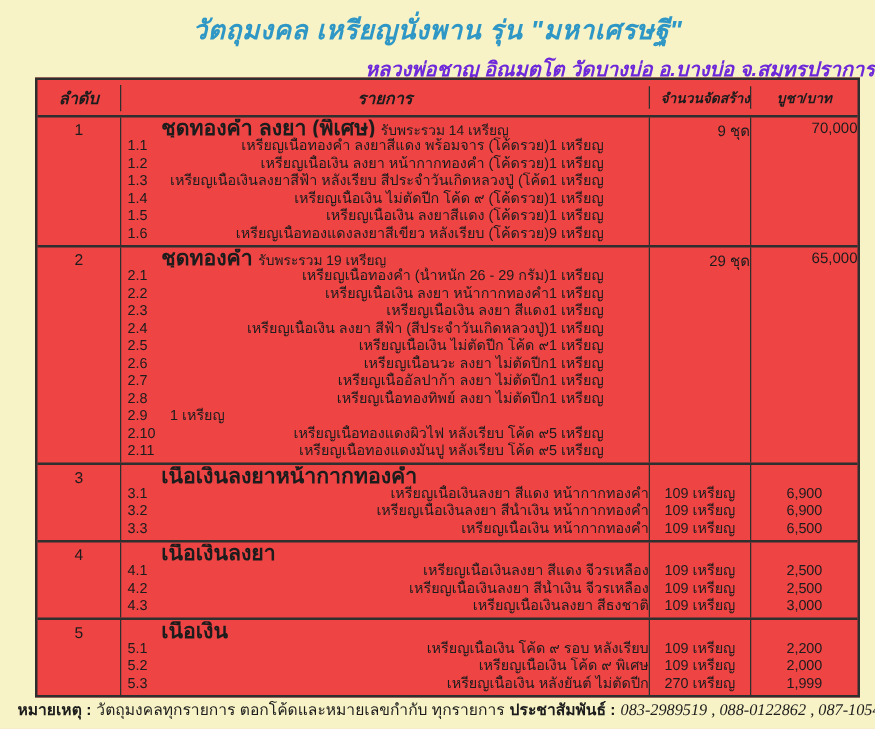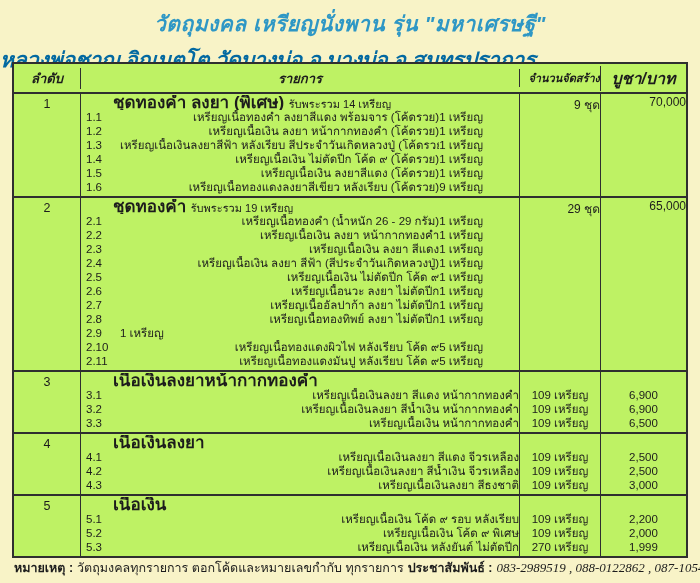--- a/index.html
+++ b/index.html
@@ -15,50 +15,50 @@
     padding-top:7px;
     text-align:center;
     color:#2e97c5;
     font-size:21px;
     font-weight:bold;
     font-style:italic;
     letter-spacing:.5px;
   }
   .title2{
     margin-top:3px;
-    text-align:left;
-    color:#0369a1;
-    font-size:21px;
+    text-align:right;
+    color:#6d28d9;
+    font-size:16px;
     font-weight:bold;
     font-style:italic;
   }
   .tbl{
     position:absolute;
-    left:12px;right:12px;top:62px;
+    left:28px;right:12px;top:62px;
     border:2px solid #2f2f2f;
-    background:#bef264;
+    background:#ef4444;
   }
   .thead{
     display:flex;
     height:28px;
     border-bottom:2px solid #2f2f2f;
     align-items:center;
     font-weight:bold;
     font-style:italic;
     font-size:13px;
   }
   .c-no{width:66px;flex:none;}
   .c-item{flex:1;min-width:0;}
   .c-qty{width:80px;flex:none;}
   .c-price{width:85px;flex:none;}
   .vline{border-left:1.5px solid #2f2f2f;}
   .thead .c-no{text-align:center;}
   .thead .c-item{text-align:center;}
   .thead .c-qty{text-align:right;font-size:11px;}
-  .thead .c-price{text-align:center;font-size:16px;}
+  .thead .c-price{text-align:center;font-size:11px;}
   .sec{display:flex;align-items:stretch;}
   .sec + .sec{border-top:2px solid #2f2f2f;}
   .cell{padding-top:1px;padding-bottom:2px;}
   .sec .c-no{text-align:center;font-size:12.5px;padding-top:3px;}
   .sec-head{height:15px;line-height:15px;white-space:nowrap;overflow:hidden;}
   .sh-title{font-weight:bold;font-size:17px;margin-left:32px;}
   .sh-suffix{font-size:11px;}
   .irow{display:flex;height:14px;line-height:14px;font-size:11.5px;white-space:nowrap;}
   .ino{width:34px;flex:none;padding-left:5px;}
   .idesc{flex:1;min-width:0;overflow:hidden;text-align:right;}

